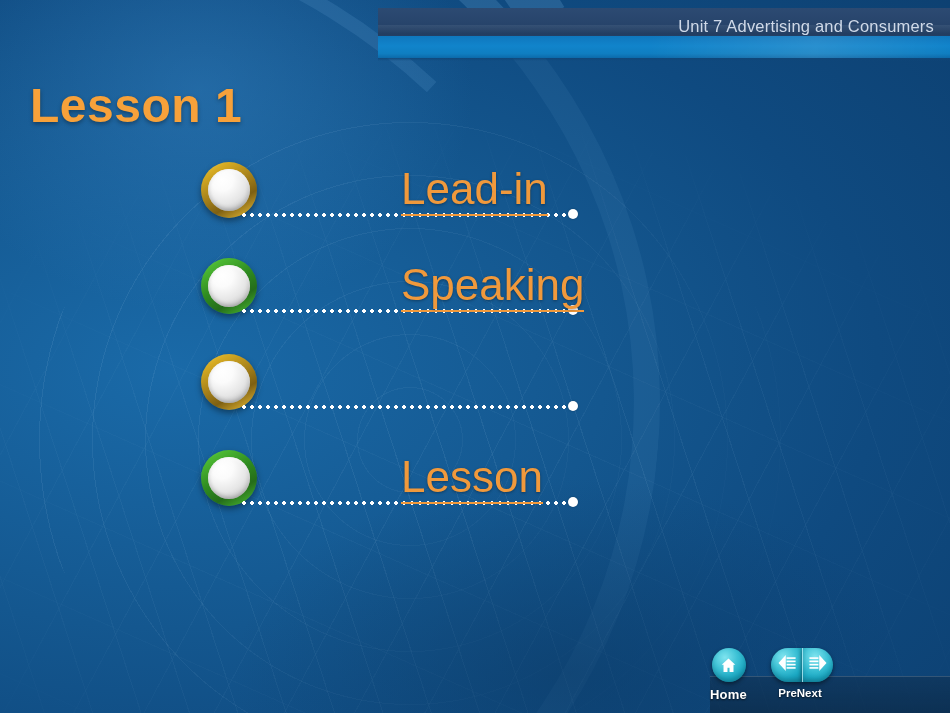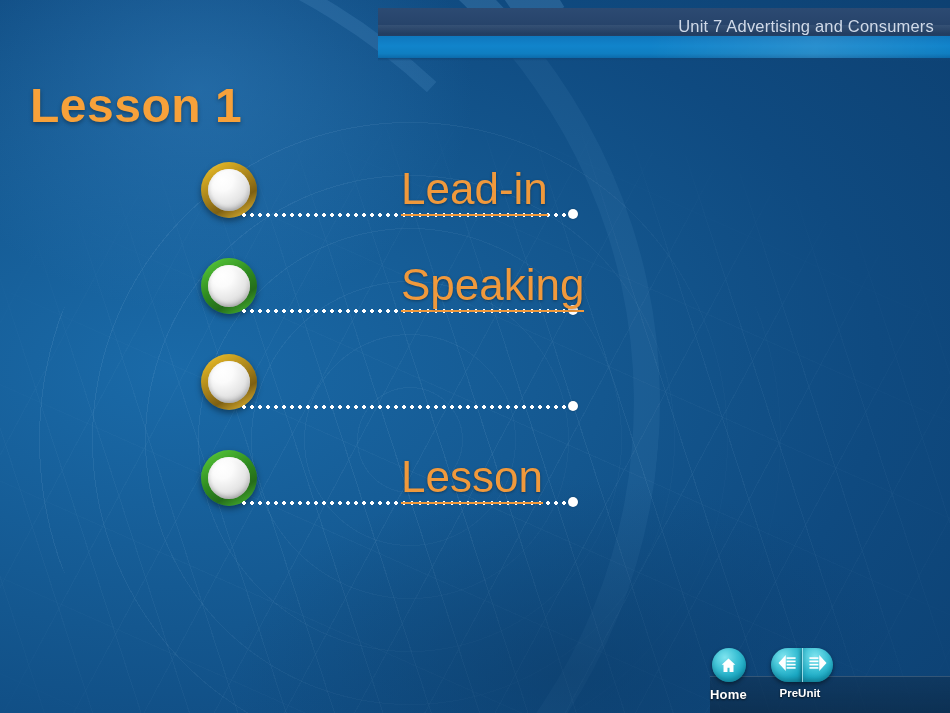--- a/index.html
+++ b/index.html
@@ -296,19 +296,19 @@
               <rect x="1.5" y="4.0" width="11" height="2.0" fill="#ffffff"></rect>
               <rect x="1.5" y="8.0" width="11" height="2.0" fill="#ffffff"></rect>
               <rect x="1.5" y="12.0" width="11" height="2.0" fill="#ffffff"></rect>
               <rect x="1.5" y="16.0" width="11" height="2.0" fill="#ffffff"></rect>
             </svg>
           </span>
         </a>
       </div>
       <div class="pair-labels">
         <span class="lbl">Pre</span>
-        <span class="lbl">Unit</span>
+        <span class="lbl">Next</span>
       </div>
     </div>
 
   </div>
 
 </div>
 
 </body></html>

